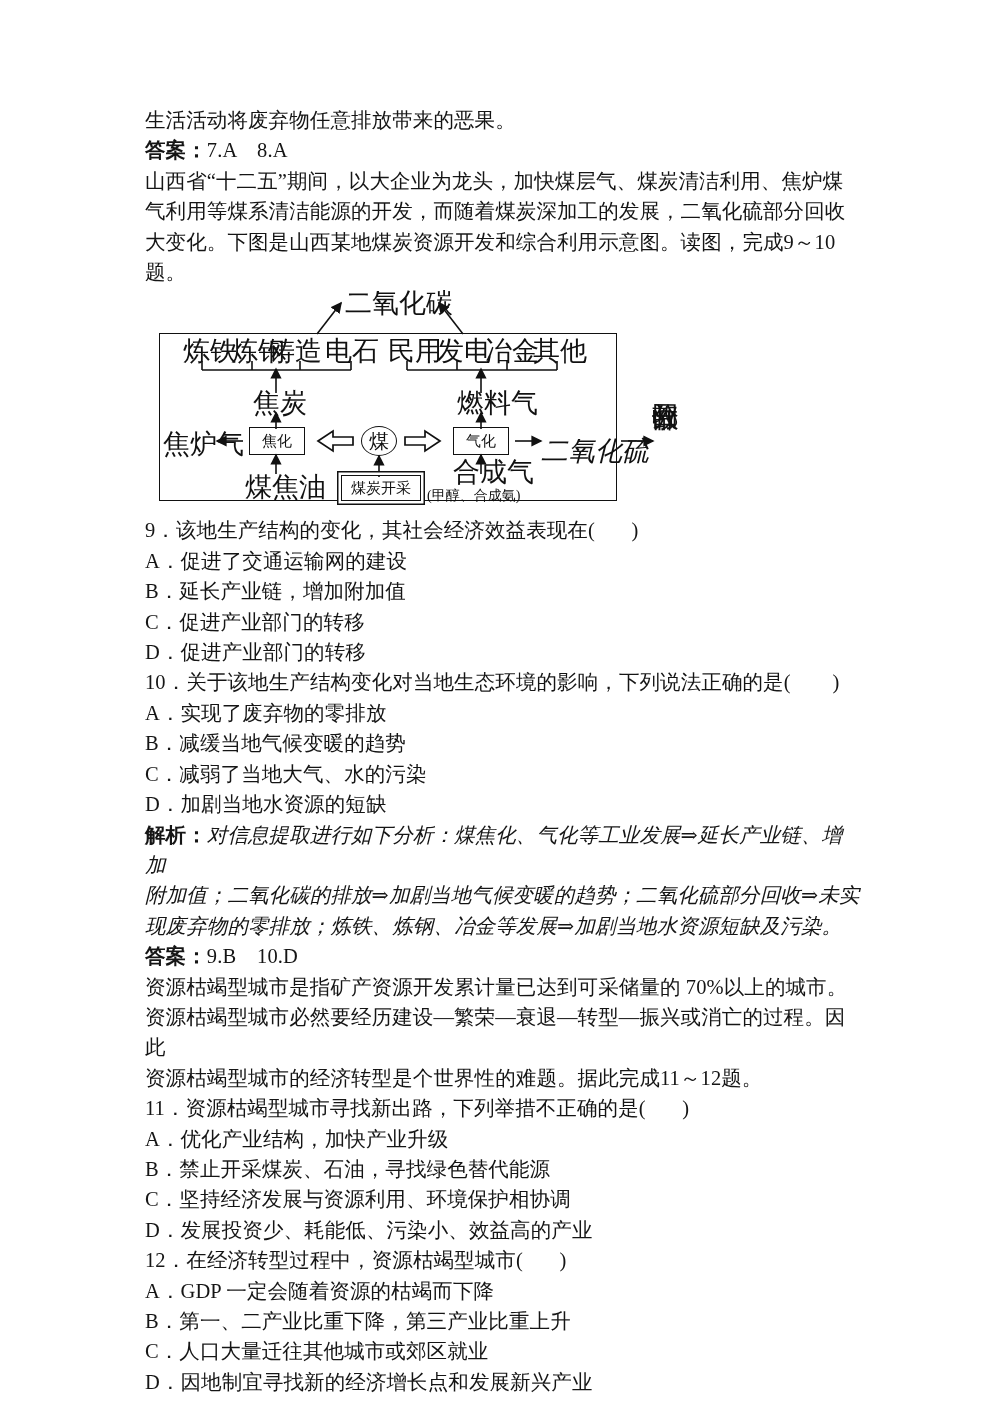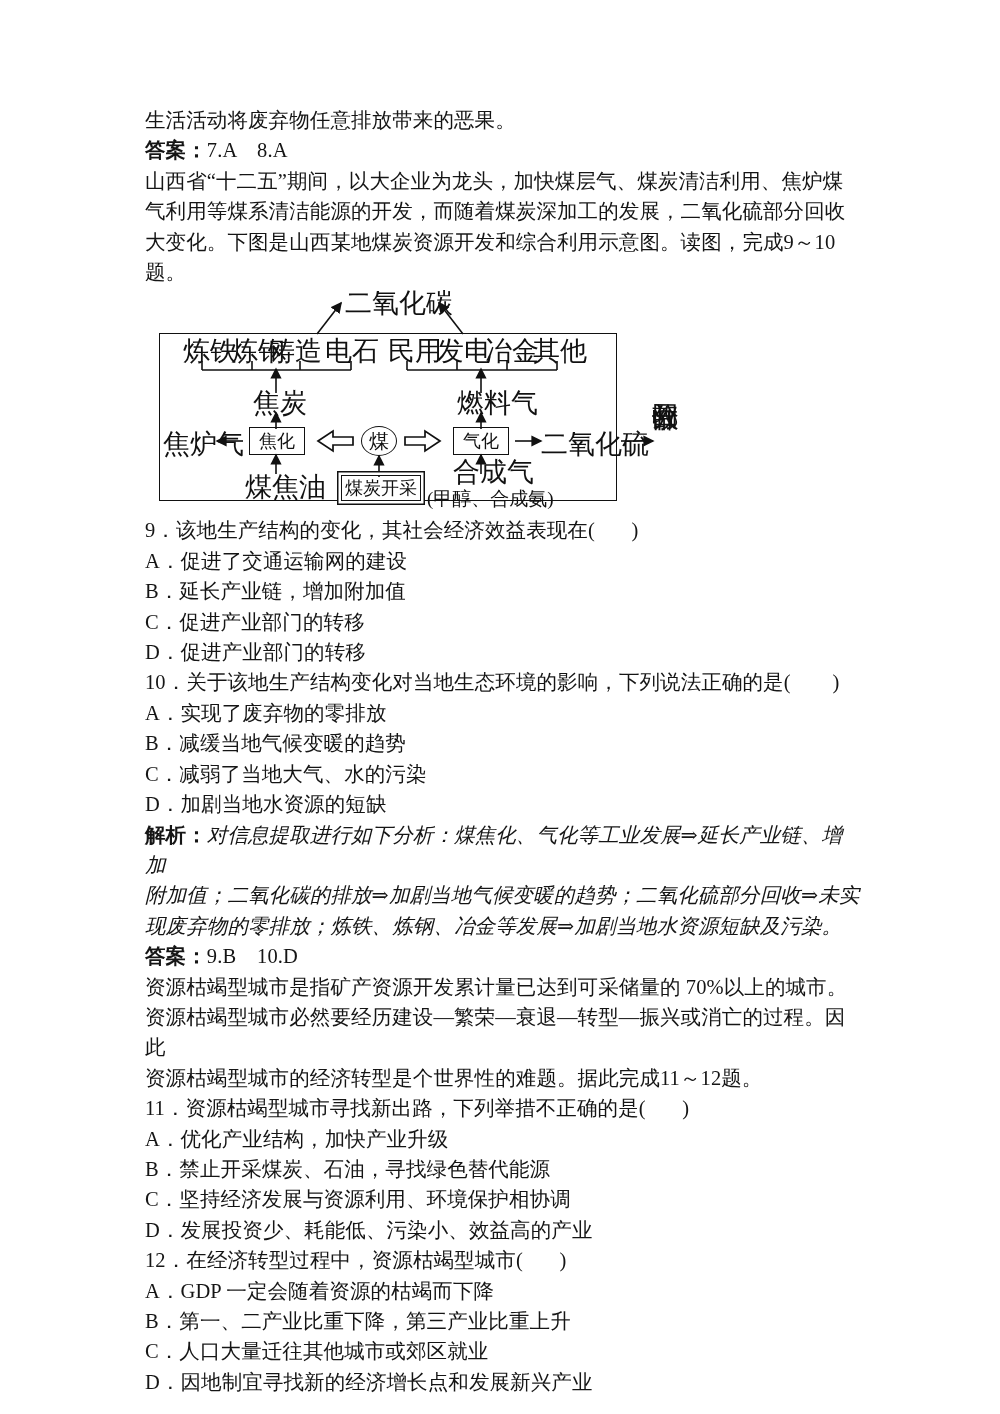--- a/index.html
+++ b/index.html
@@ -68,29 +68,29 @@
     height: 222px;
   }
   .dia-txt {
     position: absolute;
     font-family: "Liberation Serif", "DejaVu Serif", serif;
     font-size: 27px;
     line-height: 1.05;
     color: #111;
     white-space: nowrap;
   }
-  .dia-txt.sm { font-size: 19px; }
+  .dia-txt.sm { font-size: 14px; }
   .dia-box {
     position: absolute;
     border: 1.6px solid #111;
     box-sizing: border-box;
     display: flex;
     align-items: center;
     justify-content: center;
-    font-size: 18px;
+    font-size: 15px;
     font-family: "Liberation Serif", "DejaVu Serif", serif;
     color: #111;
     white-space: nowrap;
   }
   .dia-box.dbl { border: 1.6px solid #111; box-shadow: 0 0 0 2.5px #fff, 0 0 0 4px #111; }
   .dia-circle {
     position: absolute;
     border: 1.7px solid #111;
     border-radius: 50%;
     box-sizing: border-box;
@@ -192,21 +192,21 @@
         <div class="dia-txt" style="left:340px; top:48px;">冶金</div>
         <div class="dia-txt" style="left:388px; top:48px;">其他</div>
 
         <div class="dia-txt" style="left:108px; top:100px;">焦炭</div>
         <div class="dia-txt" style="left:312px; top:100px;">燃料气</div>
 
         <div class="dia-txt" style="left:18px; top:141px;">焦炉气</div>
         <div class="dia-box" style="left:104px; top:138px; width:56px; height:28px;">焦化</div>
         <div class="dia-circle" style="left:216px; top:137px; width:36px; height:30px;">煤</div>
         <div class="dia-box" style="left:308px; top:138px; width:56px; height:28px;">气化</div>
-        <div class="dia-txt" style="left:396px; top:141px;">二氧化硫</div>
+        <div class="dia-txt" style="left:396px; top:148px;font-style:italic;">二氧化硫</div>
         <div class="dia-txt vert" style="left:506px; top:92px; height:118px;">部分回收</div>
 
         <svg width="716" height="222" style="position:absolute;left:0;top:0;pointer-events:none;">
           <polygon points="173,152 188,142 188,148 208,148 208,156 188,156 188,162" fill="#fff" stroke="#111" stroke-width="1.7"></polygon>
           <polygon points="295,152 280,142 280,148 260,148 260,156 280,156 280,162" fill="#fff" stroke="#111" stroke-width="1.7"></polygon>
         </svg>
 
         <div class="dia-txt" style="left:100px; top:184px;">煤焦油</div>
         <div class="dia-box dbl" style="left:196px; top:186px; width:80px; height:26px;">煤炭开采</div>
         <div class="dia-txt" style="left:308px; top:169px;">合成气</div>

